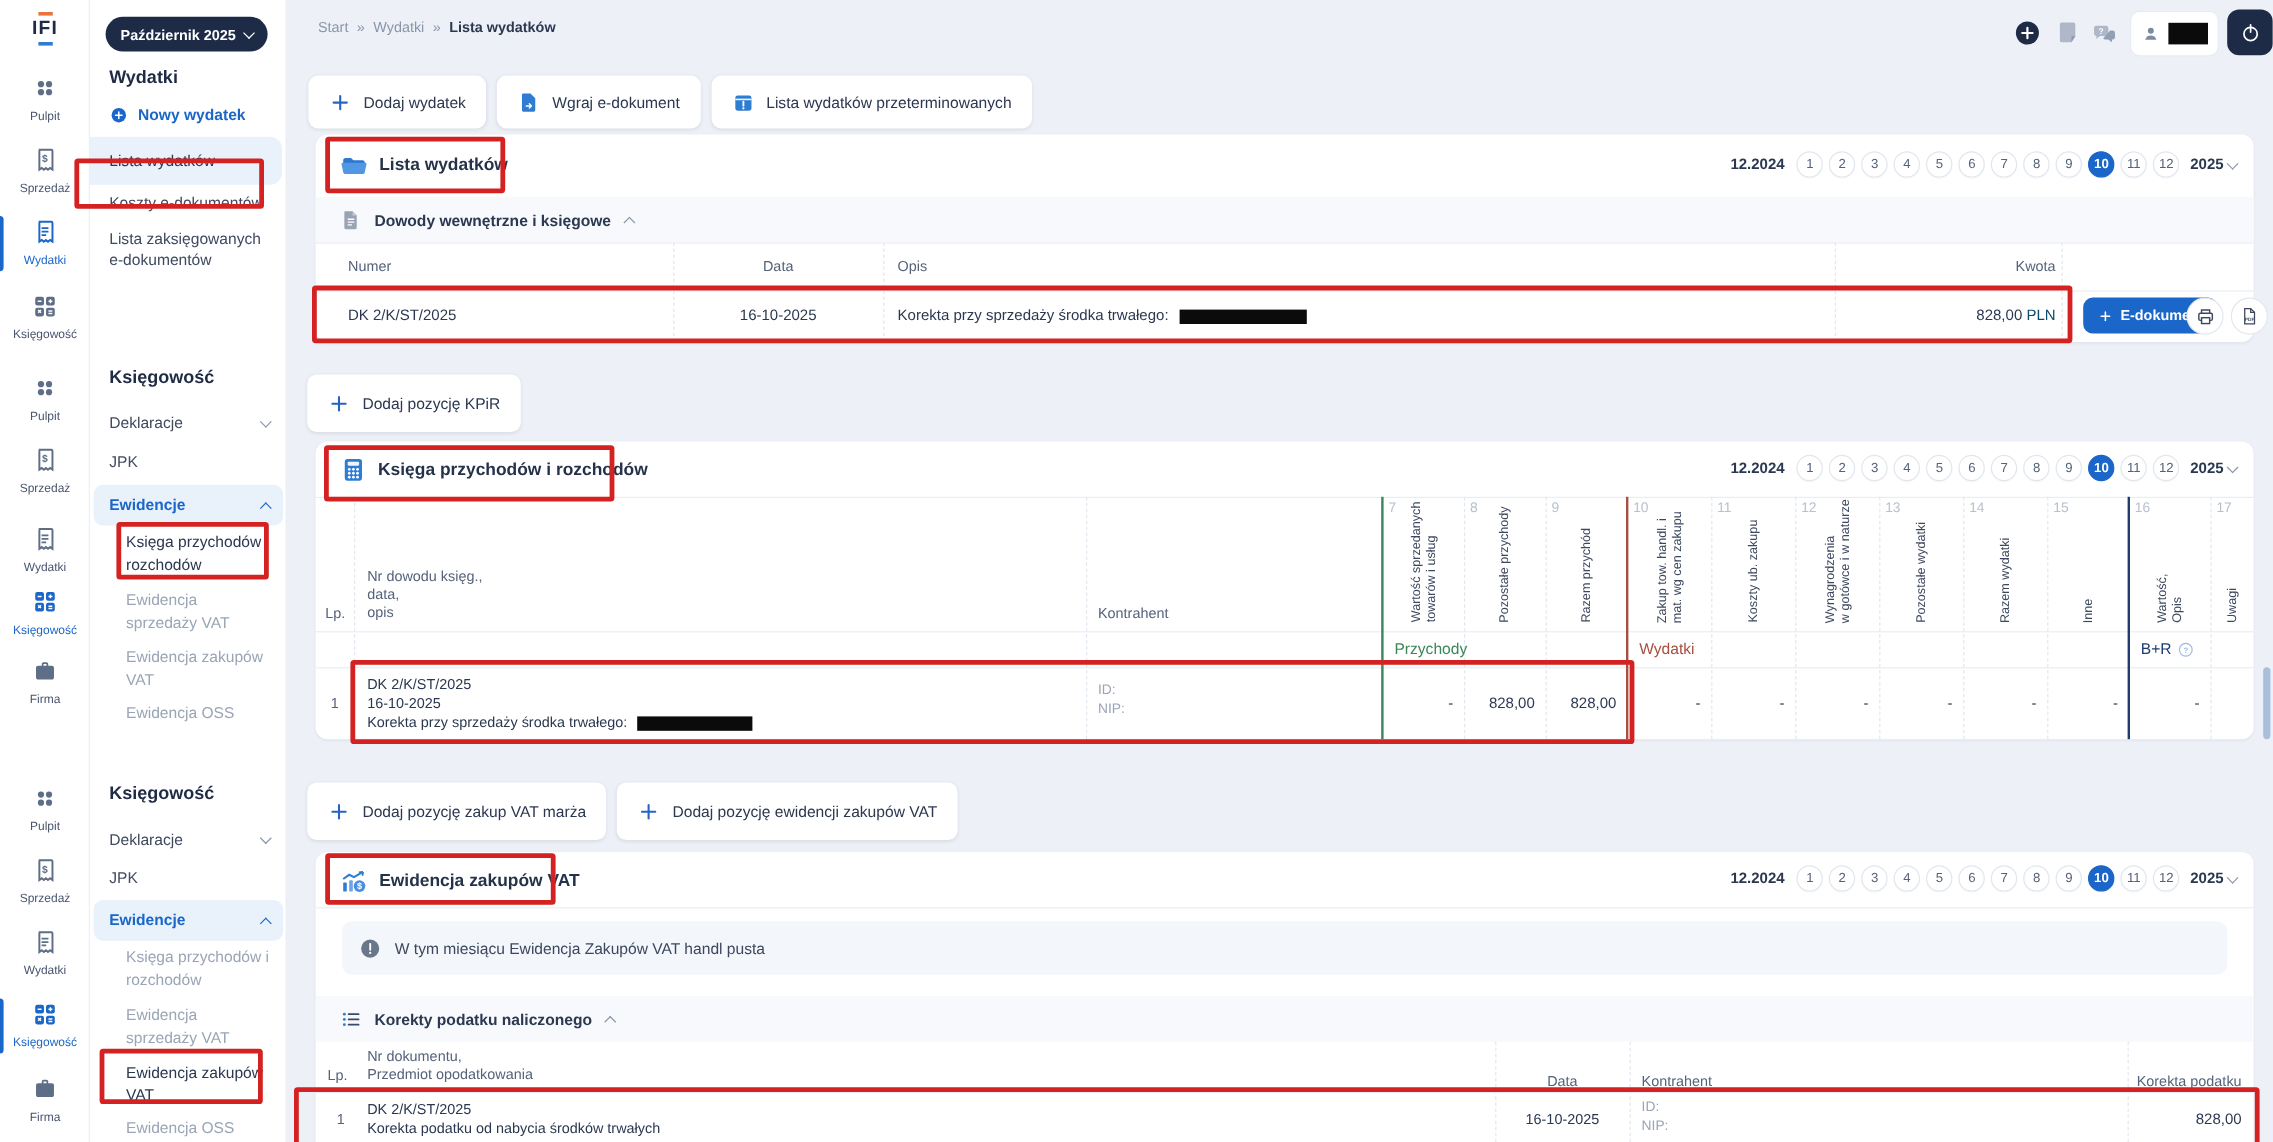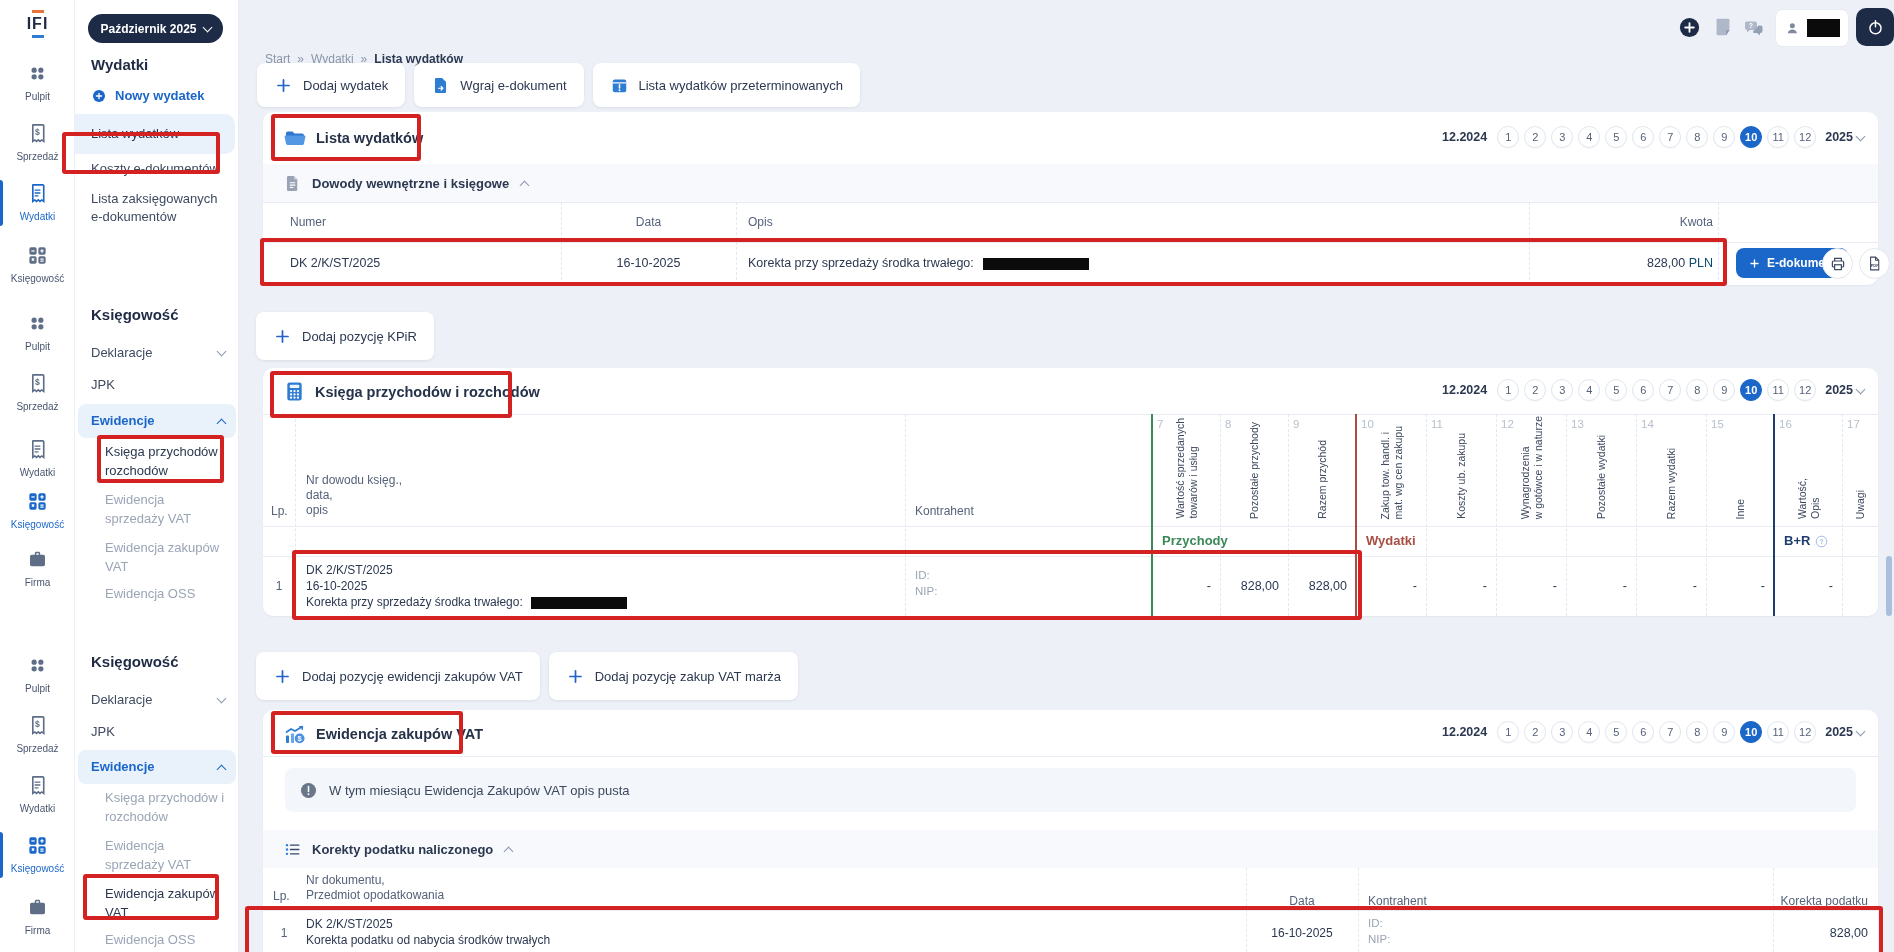--- a/index.html
+++ b/index.html
@@ -38,21 +38,21 @@
   .menu-sub { left:105px; width:122px; font-size:13px; color:#9aa5b5; line-height:19px; cursor:pointer; }
   .menu-sub.active { color:#2b3850; }
   .menu-pill-bg { left:78px; width:158px; height:34px; background:#e9f1fb; border-radius:8px; }
   .menu-active-bg { left:75px; width:160px; height:40px; background:#e9f1fb; border-radius:0 10px 10px 0; }
   .chv { display:inline-block; width:7px; height:7px; border-right:1.6px solid currentColor; border-bottom:1.6px solid currentColor; }
   .chv.d { transform:rotate(45deg); margin-bottom:2px; }
   .chv.u { transform:rotate(-135deg); margin-top:4px; }
   .menu-chv { position:absolute; left:218px; color:#8b97aa; }
 
   
-  .crumbs { left:265px; top:16px; font-size:12px; color:#8a95a8; display:flex; gap:7px; align-items:center;margin-top:36px; }
+  .crumbs { left:265px; top:16px; font-size:12px; color:#8a95a8; display:flex; gap:7px; align-items:center; }
   .crumbs .cur { color:#2b3850; font-weight:bold; }
   .tico { cursor:pointer; }
   .avatar-box { left:1775px; top:9px; width:74px; height:38px; background:#fff; border:1px solid #e8ecf2;
     border-radius:8px; display:flex; align-items:center; padding:0 8px; gap:6px; cursor:pointer; }
   .power-btn { left:1856px; top:8px; width:38px; height:38px; background:#1d2b47; border-radius:10px;
     display:flex; align-items:center; justify-content:center; cursor:pointer; }
 
   
   .btnrow { display:flex; gap:9px; }
   .btn-w { display:inline-flex; align-items:center; gap:10px; background:#fff; border:none; border-radius:8px;
@@ -90,21 +90,21 @@
   .pager .chv { color:#8b97aa; }
 
   
   .kcell { position:absolute; top:46px; height:112px; display:flex; align-items:flex-end;
     justify-content:center; padding-bottom:7px; }
   .kno { position:absolute; left:5px; top:4px; font-size:11.5px; color:#b7c0cd; }
   .rot { writing-mode:vertical-rl; transform:rotate(180deg); font-size:10.5px; color:#3d485e;
     white-space:pre-line; line-height:12.5px; text-align:left; }
   .kval { position:absolute; top:188px; height:60px; line-height:60px; text-align:right;
     font-size:12.5px; color:#2b3850; padding-right:9px; }
-  .grp { position:absolute; top:158px; height:30px; line-height:30px; font-size:13px; font-weight:bold; }
+  .grp { position:absolute; top:158px; height:30px; line-height:30px; font-size:13px; font-weight:normal; }
   .prewrap { white-space:pre-line; }
 
   
   .red-ann { position:absolute; border:4px solid #d42222; border-radius:3px; pointer-events:none; z-index:50; }
 
   .scroll-thumb { left:1886px; top:556px; width:6px; height:60px; background:#a9bfdd; border-radius:3px; cursor:pointer; }
 </style>
 </head>
 <body>
 
@@ -655,27 +655,27 @@
     <div class="kval" style="left:1443px;width:68px">-</div>
     <div class="kval" style="left:1511px;width:68px">-</div>
     <div class="kval" style="left:1579px;width:36px"></div>
   </div>
 
   <div class="abs btnrow" style="left:256px;top:652px">
     <button class="btn-w" style="height:48px">
       <svg class="ic">
           <use href="#ic-plus"></use>
         </svg>
-      <span>Dodaj pozycję ewidencji zakupów VAT</span>
+      <span>Dodaj pozycję zakup VAT marża</span>
     </button>
     <button class="btn-w" style="height:48px">
       <svg class="ic">
           <use href="#ic-plus"></use>
         </svg>
-      <span>Dodaj pozycję zakup VAT marża</span>
+      <span>Dodaj pozycję ewidencji zakupów VAT</span>
     </button>
   </div>
 
   <div class="abs card clip" style="left:263px;top:710px;width:1615px;height:242px">
     <div class="abs card-title" style="left:20px;top:12px">
       <svg width="24" height="24">
           <use href="#ic-stats"></use>
         </svg>
       <span>Ewidencja zakupów VAT</span>
     </div>
@@ -697,21 +697,21 @@
         </span>
       <span class="year">2025</span>
       <span class="chv d"></span>
     </div>
     <div class="hline" style="top:46px"></div>
 
     <div class="abs" style="left:22px;top:58px;width:1571px;height:44px;background:#f3f6fa;border-radius:8px;display:flex;align-items:center;gap:11px;padding:0 14px">
       <svg width="19" height="19">
           <use href="#ic-info"></use>
         </svg>
-      <span style="font-size:13px;color:#3d485e">W tym miesiącu Ewidencja Zakupów VAT opis pusta</span>
+      <span style="font-size:13px;color:#3d485e">W tym miesiącu Ewidencja Zakupów VAT handl pusta</span>
     </div>
 
     <div class="abs subband" style="left:0;top:120px;width:1615px;height:38px">
       <svg width="19" height="19">
           <use href="#ic-list"></use>
         </svg>
       <span>Korekty podatku naliczonego</span>
       <span class="chv u"></span>
     </div>
 

